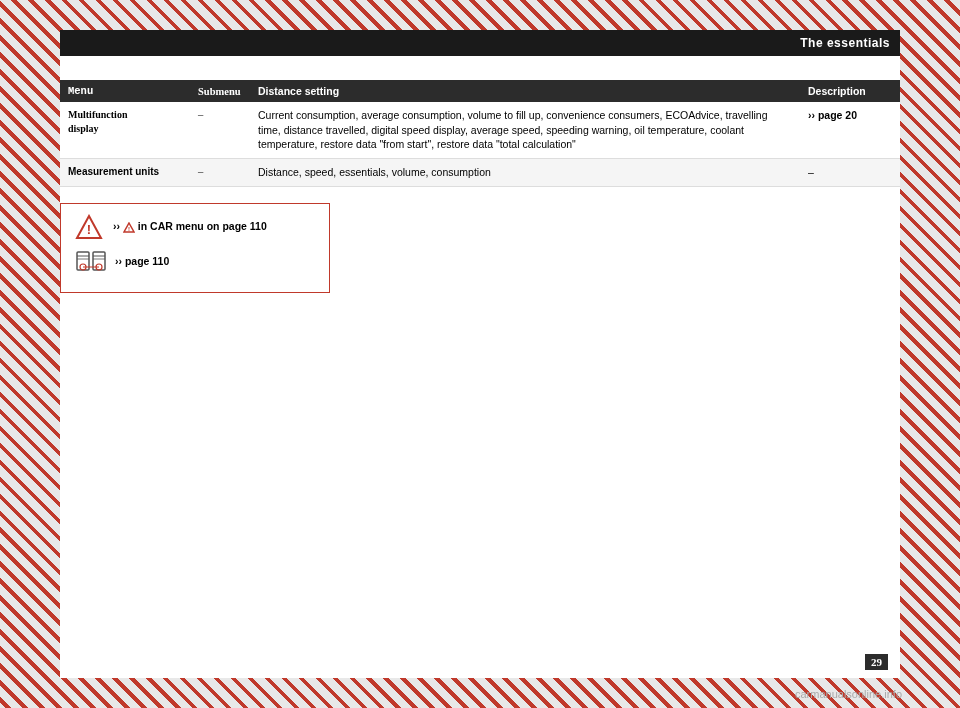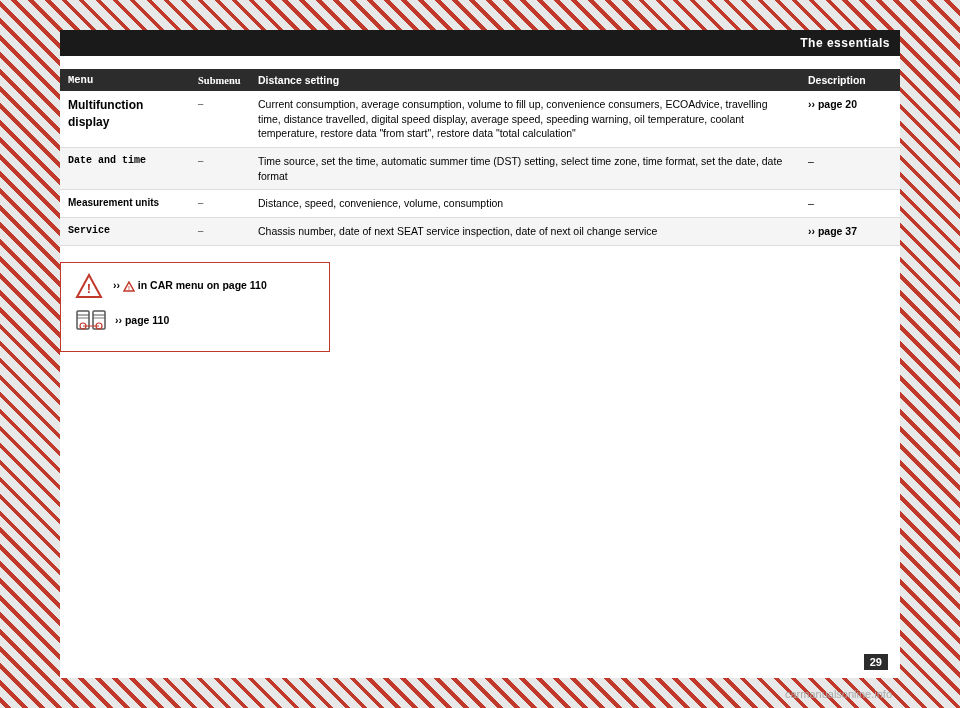--- a/index.html
+++ b/index.html
@@ -46,21 +46,21 @@
       text-align: right;
       padding: 6px 10px;
       font-size: 12px;
       font-weight: bold;
       letter-spacing: 0.5px;
     }
 
     .main-table {
       width: 100%;
       border-collapse: collapse;
-      margin-top: 13px;
+      margin-top: 24px;
       font-size: 10.5px;
     }
 
     .main-table thead tr th {
       background: #2c2c2c;
       color: white;
       font-weight: bold;
       padding: 5px 8px;
       text-align: left;
       font-size: 10.5px;
@@ -143,26 +143,27 @@
 
     .page-number {
       position: absolute;
       bottom: 8px;
       right: 12px;
       font-size: 11px;
       font-weight: bold;
       background: #2c2c2c;
       color: white;
       padding: 2px 6px;
+      font-family: Liberation Serif, serif;
     }
 
     .watermark {
       position: absolute;
       bottom: 8px;
-      right: 68px;
+      right: 58px;
       font-size: 11px;
       color: #aaa;
       z-index: 2;
       padding-left: 12px;
     }
   </style>
 </head>
 <body>
 
 <div class="border-pattern"></div>
@@ -177,42 +178,30 @@
     <thead>
       <tr>
         <th class="col-menu">Menu</th>
         <th class="col-submenu">Submenu</th>
         <th class="col-possible">Distance setting</th>
         <th class="col-description">Description</th>
       </tr>
     </thead>
     <tbody id="table-body">
     <tr>
-      <td class="col-menu" style="font-family:Liberation Sans, sans-serif;font-size:12px;font-weight:bold;">Multifunction<br>display</td>
+      <td class="col-menu" style="font-family:Liberation Serif, serif;font-size:10px;font-weight:bold;">Multifunction<br>display</td>
       <td class="col-submenu">–</td>
       <td class="col-possible">Current consumption, average consumption, volume to fill up, convenience consumers, ECOAdvice, travelling time, distance travelled, digital speed display, average speed, speeding warning, oil temperature, coolant temperature, restore data "from start", restore data "total calculation"</td>
       <td class="col-description" style="font-weight:bold">›› page 20</td>
     </tr>
         <tr>
-      <td class="col-menu" style="font-family:'Courier New',monospace;font-size:10px;font-weight:bold;">Date and time</td>
-      <td class="col-submenu">–</td>
-      <td class="col-possible">Time source, set the time, automatic summer time (DST) setting, select time zone, time format, set the date, date format</td>
-      <td class="col-description" style="font-weight:normal">–</td>
-    </tr>
-        <tr>
       <td class="col-menu" style="font-family:Liberation Sans, sans-serif;font-size:10px;font-weight:bold;">Measurement units</td>
       <td class="col-submenu">–</td>
-      <td class="col-possible">Distance, speed, convenience, volume, consumption</td>
+      <td class="col-possible">Distance, speed, essentials, volume, consumption</td>
       <td class="col-description" style="font-weight:normal">–</td>
-    </tr>
-        <tr>
-      <td class="col-menu" style="font-family:'Courier New',monospace;font-size:10px;font-weight:bold;">Service</td>
-      <td class="col-submenu">–</td>
-      <td class="col-possible">Chassis number, date of next SEAT service inspection, date of next oil change service</td>
-      <td class="col-description" style="font-weight:bold">›› page 37</td>
     </tr>
       </tbody>
   </table>
 
   <div class="notice-box">
     <div class="notice-row">
       <svg class="warning-icon" viewBox="0 0 28 26" xmlns="http://www.w3.org/2000/svg">
         <polygon points="14,2 26,24 2,24" fill="none" stroke="#c0392b" stroke-width="2"></polygon>
         <text x="14" y="20" text-anchor="middle" font-size="13" font-weight="bold" fill="#c0392b">!</text>
       </svg>

